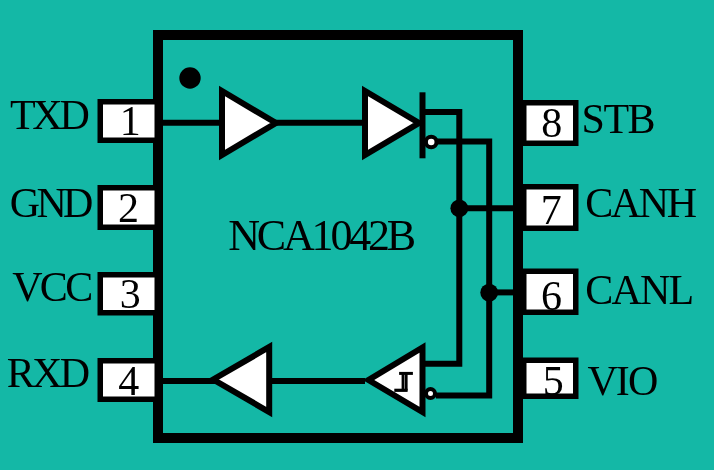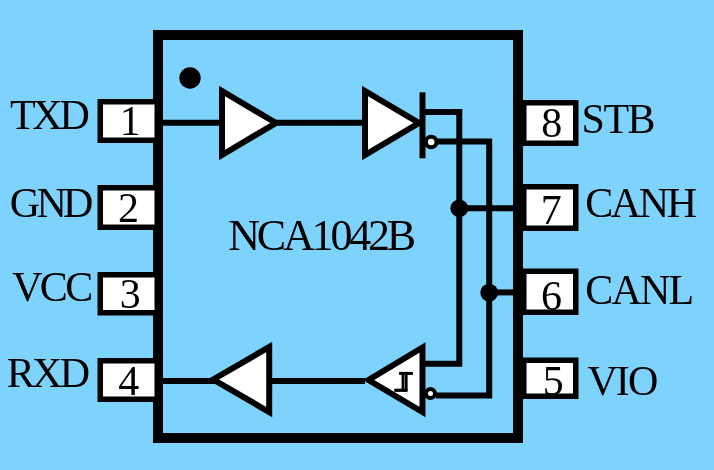--- a/index.html
+++ b/index.html
@@ -1,16 +1,16 @@
 <!DOCTYPE html>
 <html><head>
 <meta charset="utf-8">
 <style>
   html,body{margin:0;padding:0;background:#ffffff;}
-  #c{position:relative;width:714px;height:470px;background:#7dd3fc;overflow:hidden;}
+  #c{position:relative;width:714px;height:470px;background:#14b8a6;overflow:hidden;}
   svg text{font-family:"Liberation Serif",serif;fill:#000;}
 </style>
 </head>
 <body>
 <div id="c">
 <svg width="714" height="470" viewBox="0 0 714 470">
 
   <rect x="158" y="35" width="360" height="403" fill="none" stroke="#000" stroke-width="10"></rect>
 
   <rect x="100.25" y="101.75" width="57" height="38.5" fill="#fff" stroke="#000" stroke-width="5.5"></rect>

